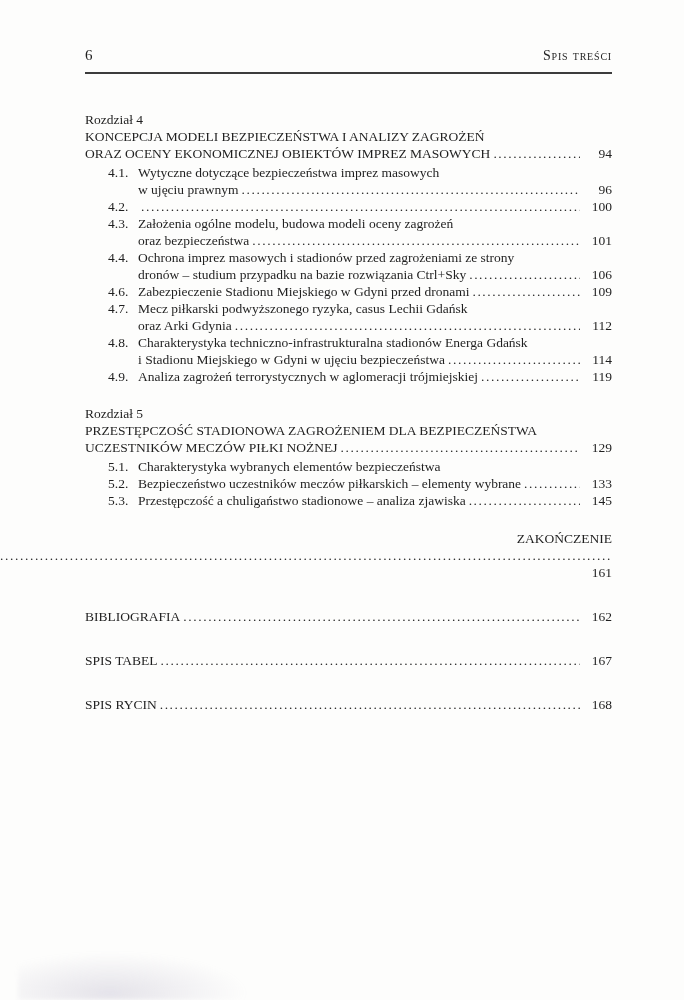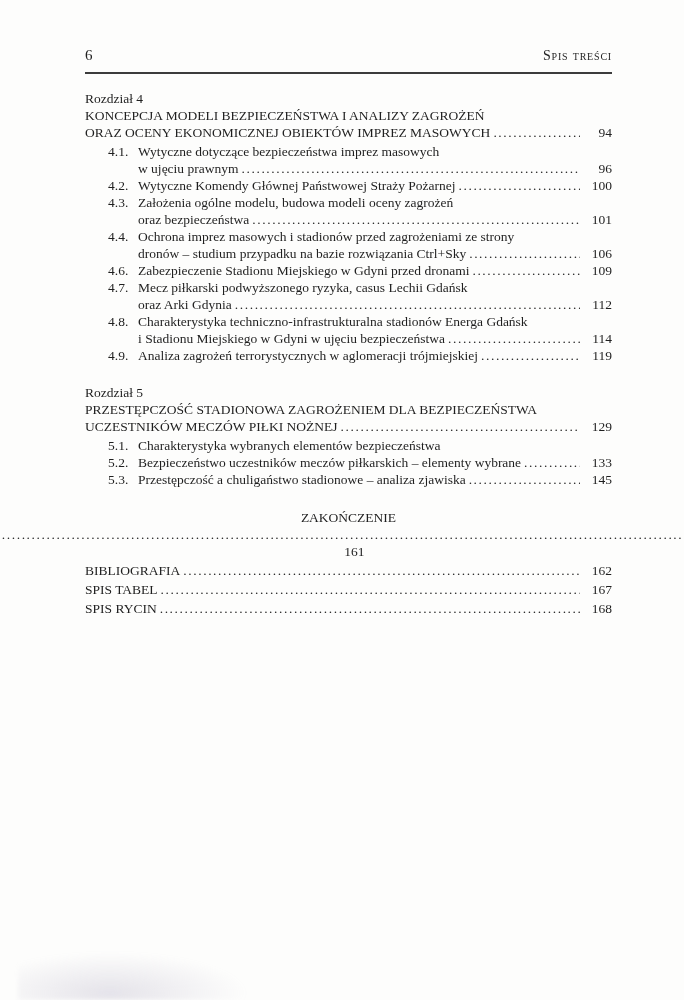--- a/index.html
+++ b/index.html
@@ -29,25 +29,25 @@
     border-bottom:2px solid #3c3c3c;
   }
   .folio { font-size:15px; }
   .running-title {
     font-variant:small-caps;
     font-size:14px;
     letter-spacing:0.8px;
   }
   
   .toc { font-size:13.5px; line-height:17px; }
-  .chapter { margin-top:16px; }
+  .chapter { margin-top:37px; }
   .chapter + .chapter { margin-top:20px; }
   .chapter-label { }
   .title-line { }
-  .row { display:flex; align-items:center; }
+  .row { display:flex; align-items:flex-end; }
   .row-text { flex:0 1 auto; white-space:nowrap; }
   .leader {
     flex:1 1 auto;
     overflow:hidden;
     white-space:nowrap;
     margin-left:3px;
     min-width:6px;
     direction:ltr;
   }
   .leader::after {
@@ -60,21 +60,21 @@
     min-width:26px;
     text-align:right;
     margin-left:6px;
   }
   .entries { margin-top:2px; }
   .entry { position:relative; padding-left:53px; }
   .entry-num { position:absolute; left:23px; top:0; }
   .entry-line { }
   
   .backmatter { }
-  .bm-row { margin-top:2px; }
+  .bm-row { margin-top:27px; }
   .bm-row:first-child { margin-top:21px;flex-direction:column; }
   
   .scan-smudge {
     position:absolute;
     left:18px; top:952px;
     width:230px; height:48px;
     background:radial-gradient(ellipse at 40% 85%, rgba(168,162,188,0.28), rgba(255,255,255,0) 70%);
     filter:blur(2px);
     pointer-events:none;
   }
@@ -106,21 +106,20 @@
                 <div class="entry-line">Wytyczne dotyczące bezpieczeństwa imprez masowych</div>
                 <div class="row">
                   <span class="row-text">w ujęciu prawnym</span>
                   <span class="leader"></span>
                   <span class="pagenum">96</span>
                 </div>
               </div>
               <div class="entry">
                 <span class="entry-num">4.2.</span>
                 <div class="row">
-                  <span class="row-text">Wytyczne Komendy Głównej Państwowej Straży Pożarnej</span>
                   <span class="leader"></span>
                   <span class="pagenum">100</span>
                 </div>
               </div>
               <div class="entry">
                 <span class="entry-num">4.3.</span>
                 <div class="entry-line">Założenia ogólne modelu, budowa modeli oceny zagrożeń</div>
                 <div class="row">
                   <span class="row-text">oraz bezpieczeństwa</span>
                   <span class="leader"></span>

